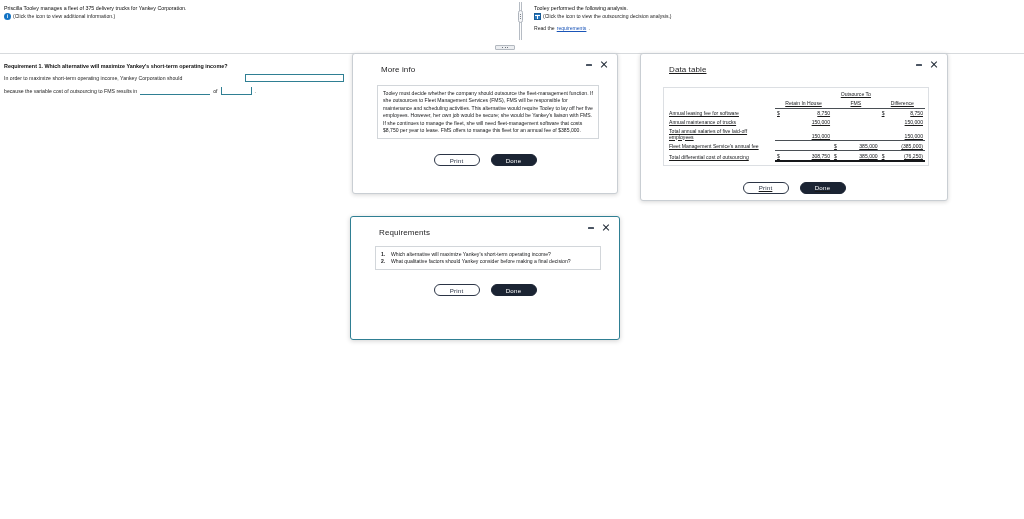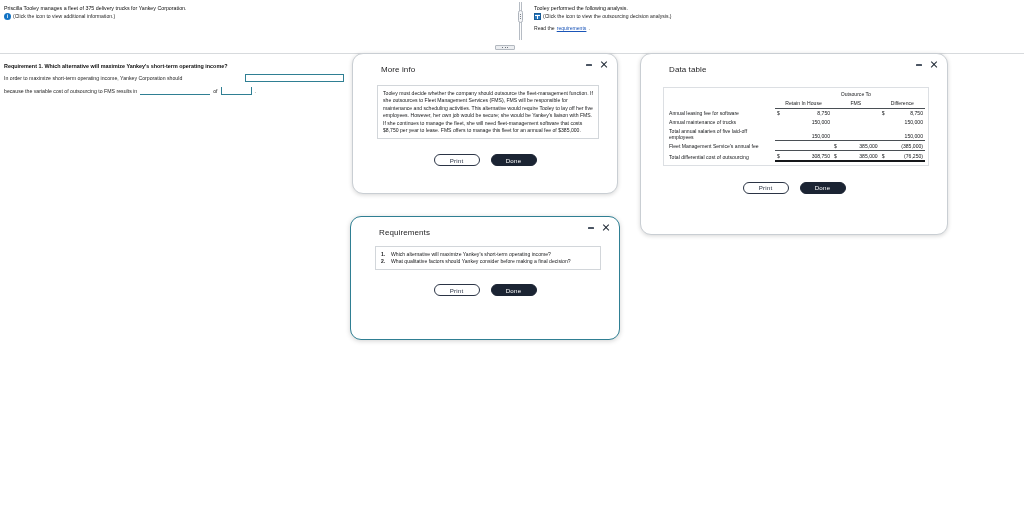--- a/index.html
+++ b/index.html
@@ -101,21 +101,21 @@
   .ws-input.wide { width: 99px; }
   .ws-input.mid   { width: 70px; border-top: none; border-left: none; border-right: none; }
   .ws-input.small { width: 31px; }
   .ws-input.open  { border-top: none; }
 
   
   .dialog {
     position: absolute;
     background: #ffffff;
     border: 0.8px solid #c9ced3;
-    border-radius: 11px;
+    border-radius: 3px;
     box-shadow: 0 1px 4px rgba(0,0,0,0.16);
   }
   .dialog.focused {
     border: 1.4px solid #2f7f93;
     box-shadow: 0 1px 5px rgba(0,0,0,0.18);
   }
   .dlg-title {
     font-size: 8px; color: #1d1d1f;
     padding: 11px 0 0 28px;
     letter-spacing: 0.1px;
@@ -268,21 +268,21 @@
         <span>What qualitative factors should Yankey consider before making a final decision?</span>
       </li>
     </ul>
   </div>
   <div class="dlg-footer" style="padding-top:14px;">
     <div class="btn btn-print">Print</div>
     <div class="btn btn-done">Done</div>
   </div>
 </div>
 
-<div class="dialog" style="left:640px; top:53px; width:308px; height:182px;">
+<div class="dialog" style="left:640px; top:53px; width:308px; height:148px;text-decoration:underline;">
   <div class="dlg-title">Data table</div>
   <div class="dlg-controls">
     <span class="ctl-min"></span>
     <span class="ctl-close"></span>
   </div>
 
   <div class="dt-wrap">
     <table class="dt">
       <tbody>
           <tr>

